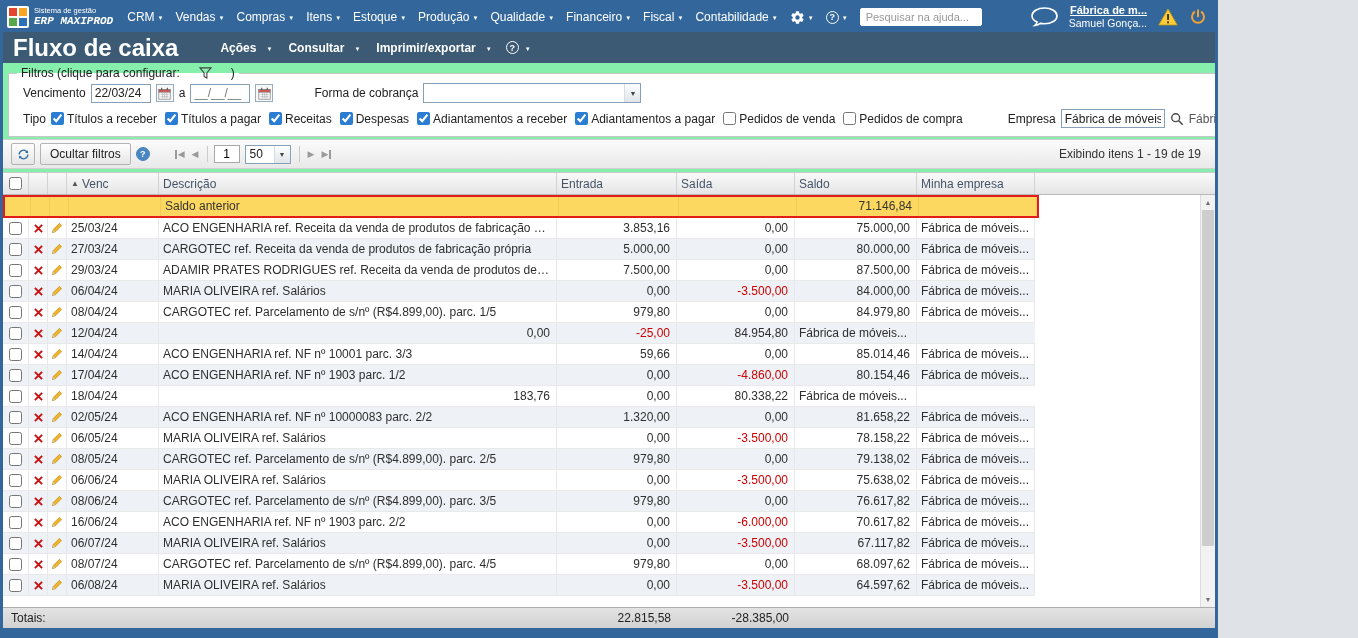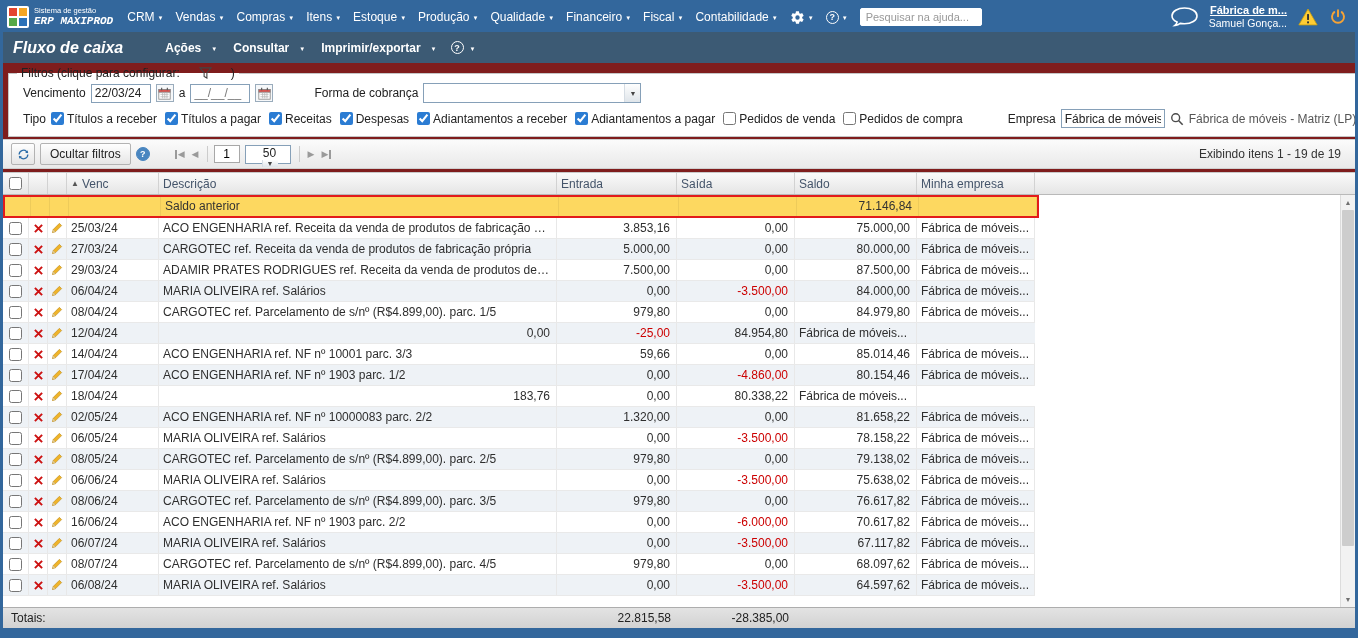--- a/index.html
+++ b/index.html
@@ -2,21 +2,21 @@
 <html style="--nav-blue: #33679c; --titlebar-blue: #3c5a74; --highlight-yellow: #fdd860; --highlight-border-red: #e21b1b; --negative-red: #cc0000; --accent-blue: #2b7cd3; --row-stripe: #eef2f6;"><head>
 <meta charset="utf-8">
 <style>
 :root{
   --nav-blue:#33679c; --titlebar-blue:#3c5a74; --highlight-yellow:#fdd860;
   --highlight-border-red:#e21b1b; --negative-red:#cc0000; --accent-blue:#2b7cd3;
   --row-stripe:#eef2f6;
 }
 *{box-sizing:border-box;margin:0;padding:0;}
 body{font-family:"Liberation Sans",sans-serif;background:#dfe3e8;}
-.window{width:1358px;height:638px;background:#7f1d1d;border:3px solid var(--nav-blue);
+.window{width:1218px;height:638px;background:#86efac;border:3px solid var(--nav-blue);
   border-top-width:2px;border-bottom-width:10px;display:flex;flex-direction:column;overflow:hidden;}
 
 
 .topnav{height:30px;flex:0 0 30px;background:var(--nav-blue);display:flex;align-items:center;padding:0 8px 0 4px;}
 .brand{display:flex;align-items:center;gap:5px;margin-right:8px;cursor:pointer;}
 .logo{width:22px;height:22px;display:grid;grid-template-columns:1fr 1fr;grid-template-rows:1fr 1fr;gap:2px;background:#fff;padding:2px;border-radius:2px;}
 .logo span{display:block;}
 .sq1{background:#e4452f}.sq2{background:#f6a623}.sq3{background:#56a948}.sq4{background:#2c72b8}
 .brand-text{display:flex;flex-direction:column;line-height:1.1;color:#fff;}
 .brand-l1{font-size:7.5px;}
@@ -29,21 +29,21 @@
 .nav-search::placeholder{color:#999;}
 .nav-right{margin-left:auto;display:flex;align-items:center;gap:11px;}
 .chat-btn{cursor:pointer;display:flex;align-items:center;}
 .account{display:flex;flex-direction:column;align-items:flex-end;color:#fff;line-height:1.25;cursor:pointer;}
 .account-company{font-size:11px;text-decoration:underline;font-weight:bold;}
 .account-user{font-size:10.5px;}
 .warn-btn,.power-btn{cursor:pointer;display:flex;align-items:center;}
 
 
 .titlebar{height:31px;flex:0 0 31px;background:var(--titlebar-blue);display:flex;align-items:center;color:#fff;padding:0 10px;}
-.titlebar h1{font-size:16px;font-weight:bold;margin-right:34px;white-space:nowrap;font-style:italic;}
+.titlebar h1{font-size:24px;font-weight:bold;margin-right:34px;white-space:nowrap;}
 .tmenu{font-size:12px;font-weight:bold;display:flex;align-items:center;gap:4px;padding:0 8px;cursor:pointer;white-space:nowrap;}
 .titlebar .qcircle{margin-left:6px;}
 .titlebar .caret{margin-left:6px;}
 
 
 .filters{margin:3px 5px 2px;border:1px solid #c6c6c6;padding:0 6px 5px;background:#fff;}
 .filters legend{font-size:12px;color:#222;padding:0 4px;margin-left:2px;display:flex;align-items:center;gap:19px;cursor:pointer;}
 .frow{display:flex;align-items:center;gap:5px;font-size:12px;color:#222;padding:3px 0 3px 8px;}
 .flabel{white-space:nowrap;}
 .tinput{height:19px;border:1px solid #86a0b8;font-size:12px;padding:0 3px;color:#222;background:#fff;}
@@ -67,21 +67,21 @@
   background:linear-gradient(#fbfbfb,#e9e9e9);display:flex;align-items:center;padding:0 8px;gap:5px;font-size:12px;color:#333;}
 .tb-btn{height:22px;border:1px solid #b3b3b3;border-radius:2px;background:linear-gradient(#fefefe,#e6e6e6);
   font-size:12px;color:#222;padding:0 9px;display:inline-flex;align-items:center;justify-content:center;cursor:pointer;font-family:inherit;}
 .tb-btn.icon-only{width:24px;padding:0;}
 .qcircle.blue{background:#4a86c0;border-color:#4a86c0;color:#fff;width:14px;height:14px;}
 .pager{display:flex;align-items:center;gap:3px;margin-left:18px;}
 .pg-btn{height:18px;display:inline-flex;align-items:center;justify-content:center;color:#9a9a9a;font-size:9px;cursor:pointer;padding:0 2px;gap:1px;}
 .pg-bar{width:2px;height:9px;background:#9a9a9a;display:inline-block;}
 .pg-sep{width:1px;height:16px;background:#ccc;margin:0 3px;}
 .page-input{width:26px;height:18px;border:1px solid #a8a8a8;text-align:center;font-size:12px;}
-.pagesize-select{width:46px;height:19px;margin:0 2px;flex-direction:column;}
+.pagesize-select{width:46px;height:19px;margin:0 2px;}
 .items-info{margin-left:auto;padding-right:6px;color:#333;}
 
 
 .grid{flex:1;display:flex;flex-direction:column;margin-top:3px;border-top:1px solid #c9c9c9;min-height:0;}
 .header-grid{flex:0 0 22px;display:grid;grid-template-columns:26px 19px 19px 92px 398px 120px 118px 122px 118px minmax(0,1fr);
   background:linear-gradient(#fafafa,#e5e5e5);border-bottom:1px solid #b9b9b9;}
 .hcell{font-size:12px;color:#44546a;padding:0 4px;border-right:1px solid #d2d2d2;white-space:nowrap;overflow:hidden;display:flex;align-items:center;gap:3px;}
 .hcell:last-child{border-right:none;}
 .hcell input{width:13px;height:13px;margin:0 auto;}
 .sort-arrow{font-size:8px;color:#555;}

